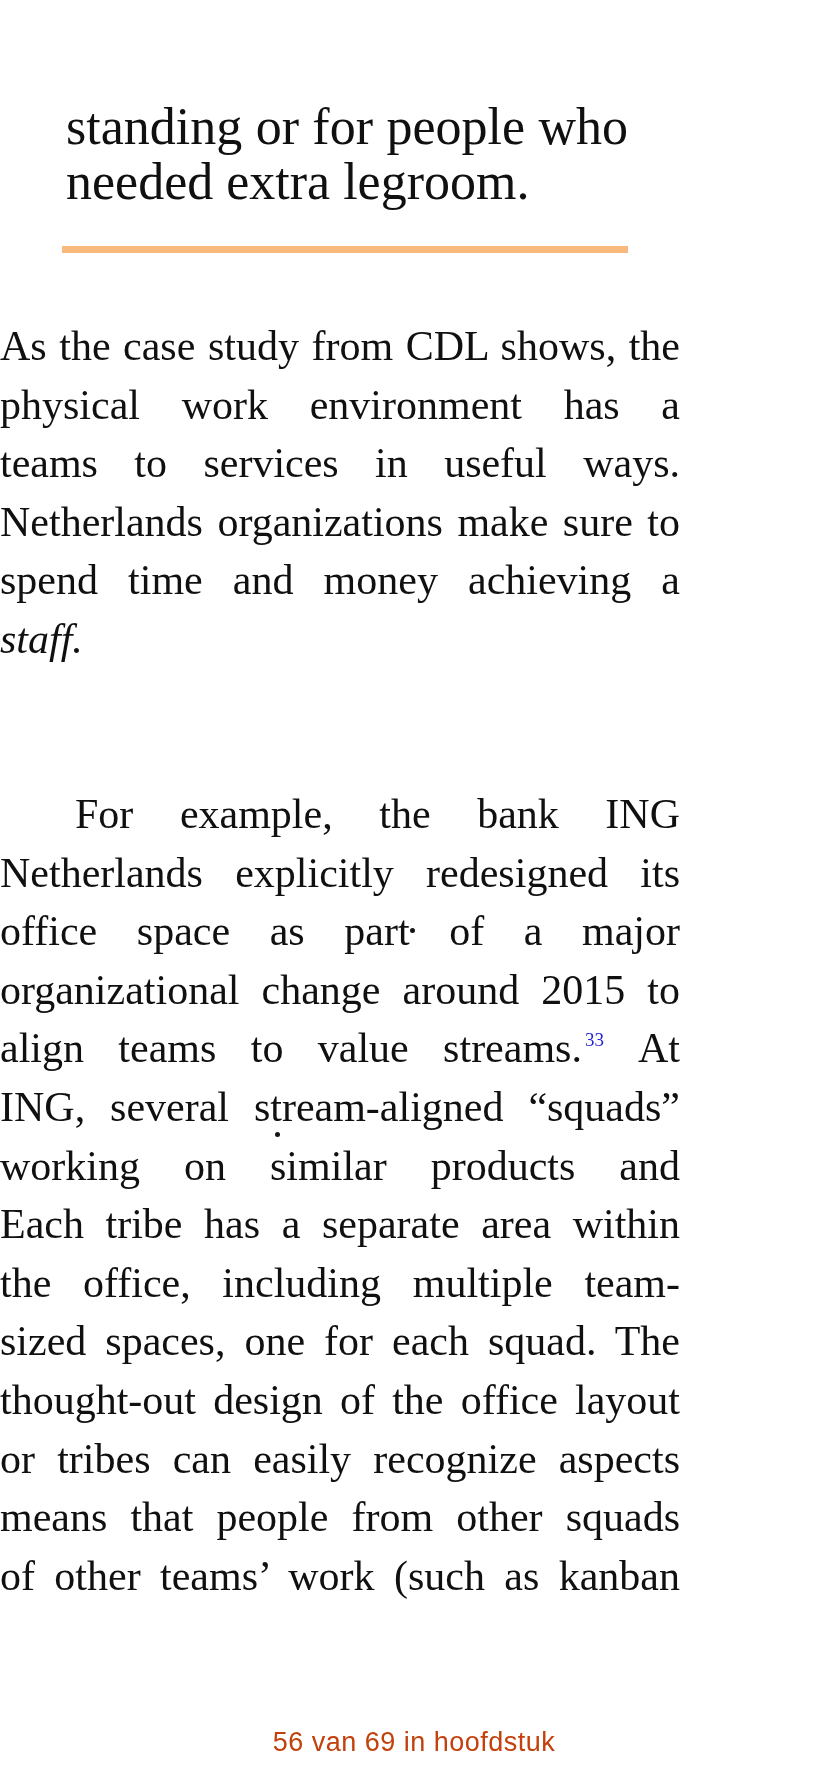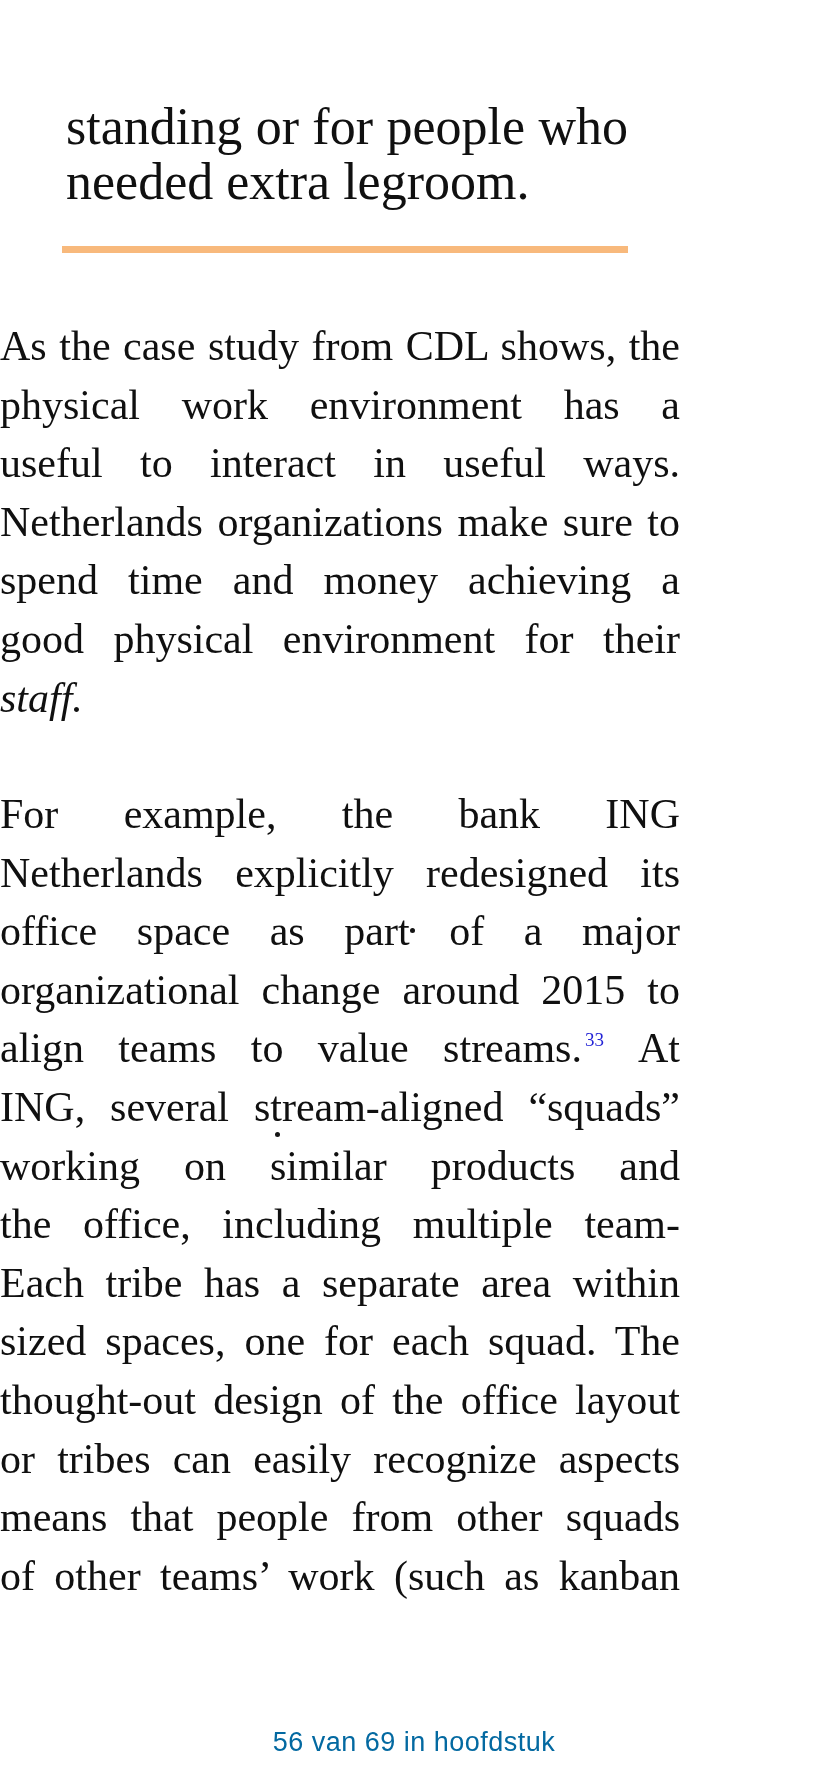--- a/index.html
+++ b/index.html
@@ -44,21 +44,21 @@
   .bline {
     font-size: 42px;
     line-height: 58.6px;
     height: 58.6px;
     text-align: justify;
     text-align-last: justify;
     text-justify: inter-word;
     white-space: normal;
   }
   .bline.natural { text-align-last: left; font-style: italic; }
-  .bline.indent { }
+  .bline.indent { padding-left: 75px; }
 
   
   .supnote {
     font-size: 19px;
     vertical-align: 16px;
     margin: 0 2px 0 3px;
     line-height: 0;
     cursor: pointer;
   }
 
@@ -74,58 +74,57 @@
 
   
   .footer {
     position: absolute;
     left: 0; right: 0;
     top: 1727px;
     text-align: center;
     font-family: "Liberation Sans", "DejaVu Sans", sans-serif;
     font-size: 27px;
     line-height: 30px;
-    color: #0369a1;
+    color: #c2410c;
     letter-spacing: 0.5px;
   }
 </style>
 </head>
 <body>
 
 <div class="page">
 
   <div class="quote">
     <div class="line">standing or for people who</div>
     <div class="line natural">needed extra legroom.</div>
   </div>
 
   <div class="divider" style="background:#f8b97c"></div>
 
   <div class="para p1">
     <div class="bline">As the case study from CDL shows, the</div>
     <div class="bline">physical work environment has a</div>
-    <div class="bline">useful to interact in useful ways.</div>
+    <div class="bline">teams to services in useful ways.</div>
     <div class="bline">Netherlands organizations make sure to</div>
     <div class="bline">spend time and money achieving a</div>
-    <div class="bline">good physical environment for their</div>
     <div class="bline natural">staff.</div>
   </div>
 
   <div class="para p2">
     <div class="bline indent">For example, the bank ING</div>
     <div class="bline">Netherlands explicitly redesigned its</div>
     <div class="bline">office space as part of a major</div>
     <div class="bline">organizational change around 2015 to</div>
 
     <div class="bline"><span>align teams to value streams.</span><sup class="supnote" style="color:#2424d6">33</sup> <span>At</span></div>
 
     <div class="bline">ING, several stream-aligned “squads”</div>
     <div class="bline">working on similar products and</div>
+    <div class="bline">Each tribe has a separate area within</div>
     <div class="bline">the office, including multiple team-</div>
-    <div class="bline">Each tribe has a separate area within</div>
     <div class="bline">sized spaces, one for each squad. The</div>
     <div class="bline">thought-out design of the office layout</div>
     <div class="bline">or tribes can easily recognize aspects</div>
     <div class="bline">means that people from other squads</div>
     <div class="bline">of other teams’ work (such as kanban</div>
   </div>
 
   <div class="dot dot-1"></div>
   <div class="dot dot-2"></div>
 

